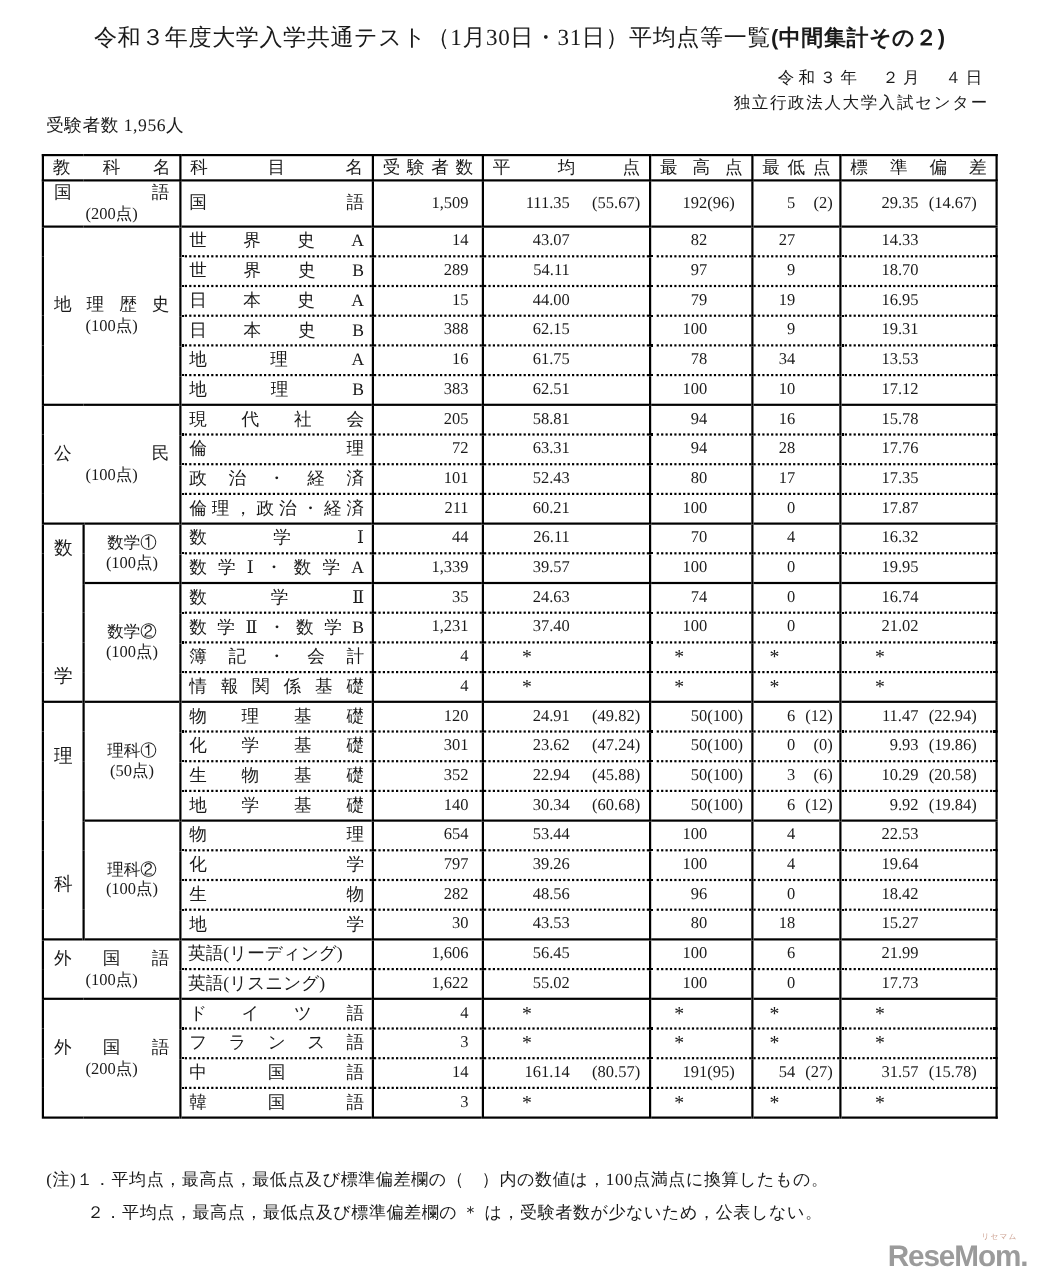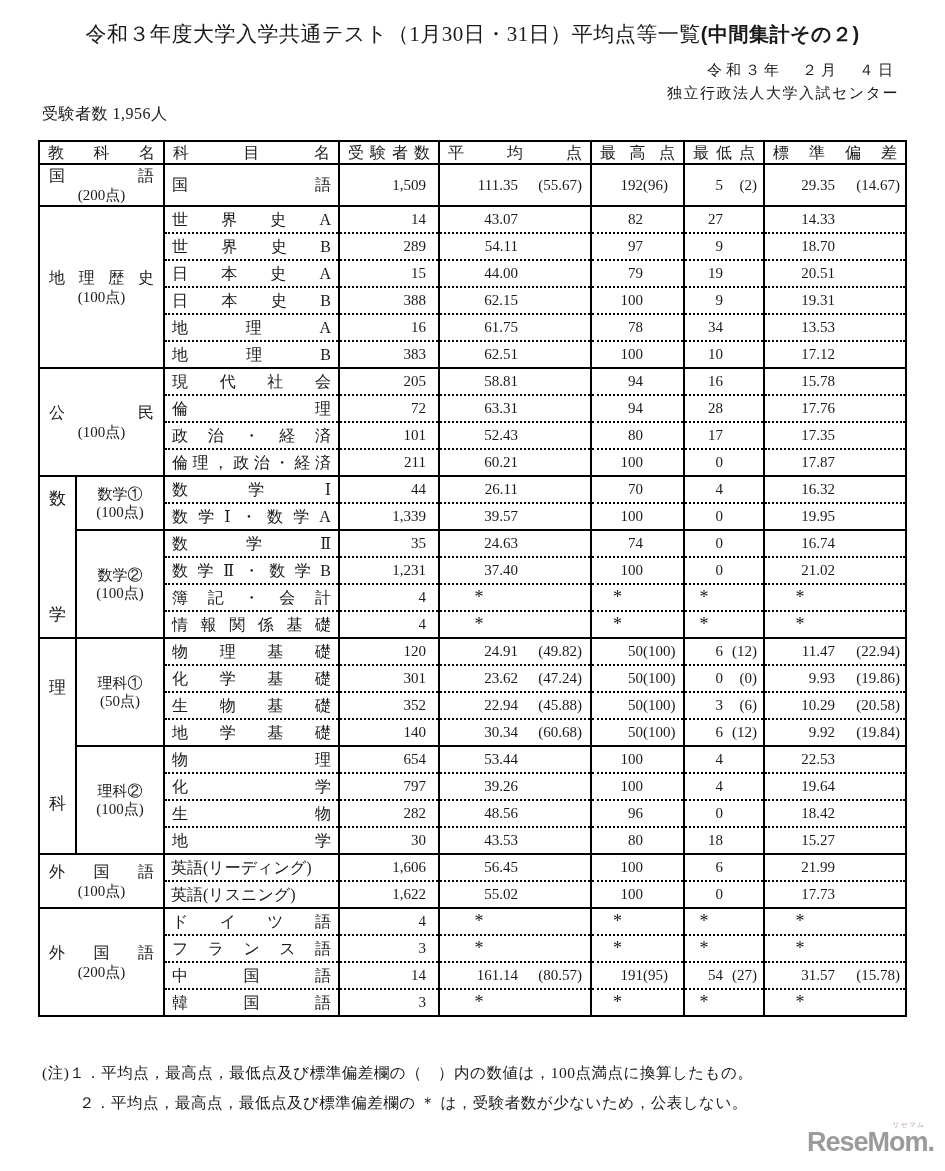--- a/index.html
+++ b/index.html
@@ -65,21 +65,21 @@
   td.course { font-size: 16px; }
   td.exam { text-align: right; padding-right: 12px; font-size: 15px; }
 
   td.stat .sw { display: flex; align-items: center; }
   .sw .nv { flex: 1 1 auto; text-align: right; }
   .sw .nv.star { text-align: center; font-size: 18px; }
   .sw .np { flex: 0 0 auto; text-align: right; }
   .np.w-avg { width: 72px; padding-right: 8px; }
   .np.w-max { width: 40px; padding-right: 18px; }
   .np.w-min { width: 40px; padding-right: 6px; }
-  .np.w-sd  { width: 70px; padding-right: 5px; }
+  .np.w-sd  { width: 70px; padding-right: 17px; }
 
   td.label, td.sublabel, td.vert { text-align: center; }
   td.label .l1 { display: flex; justify-content: space-between; padding: 0 9px; font-size: 16px; }
   td.label .l2, td.sublabel .l2 { font-size: 15px; margin-top: 2px; }
   td.sublabel .l1s { font-size: 15px; text-align: center; }
   td.vert .vwrap {
     display: flex; flex-direction: column; justify-content: space-between;
     align-items: center; height: 135px; font-size: 17px; margin: 0 auto;
   }
 
@@ -317,21 +317,21 @@
               </div>
             </td>
             <td class="stat">
               <div class="sw">
                 <span class="nv">19</span>
                 <span class="np w-min"></span>
               </div>
             </td>
             <td class="stat">
               <div class="sw">
-                <span class="nv">20.51</span>
+                <span class="nv">16.95</span>
                 <span class="np w-sd"></span>
               </div>
             </td>
           </tr>
           <tr class="sep-dot">
             <td class="course">
               <div class="spread">
                 <span>日</span>
                 <span>本</span>
                 <span>史</span>

